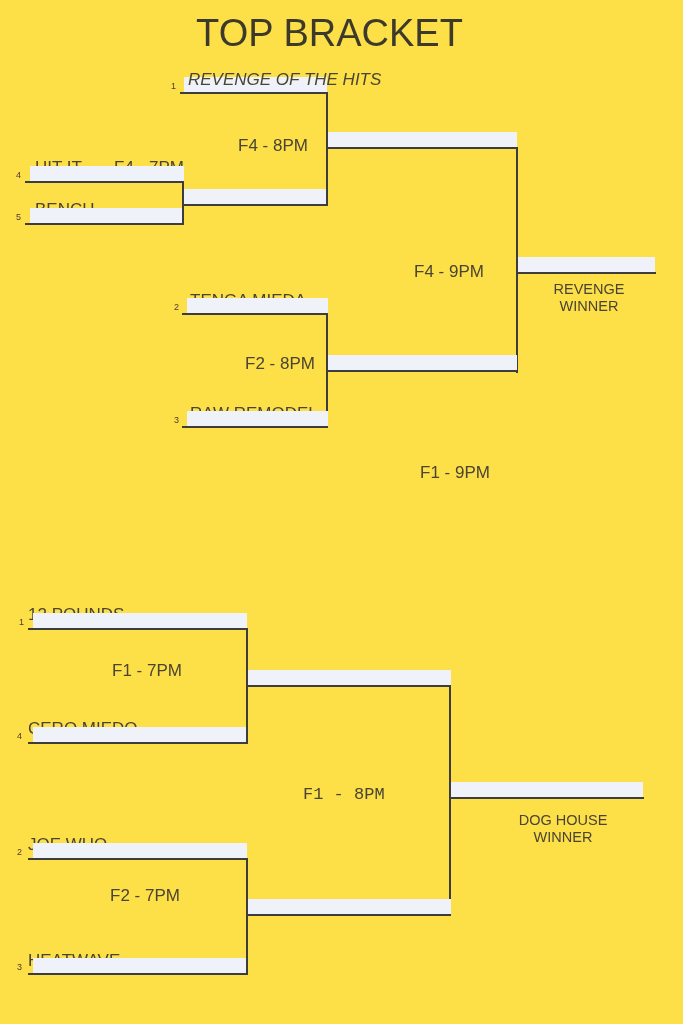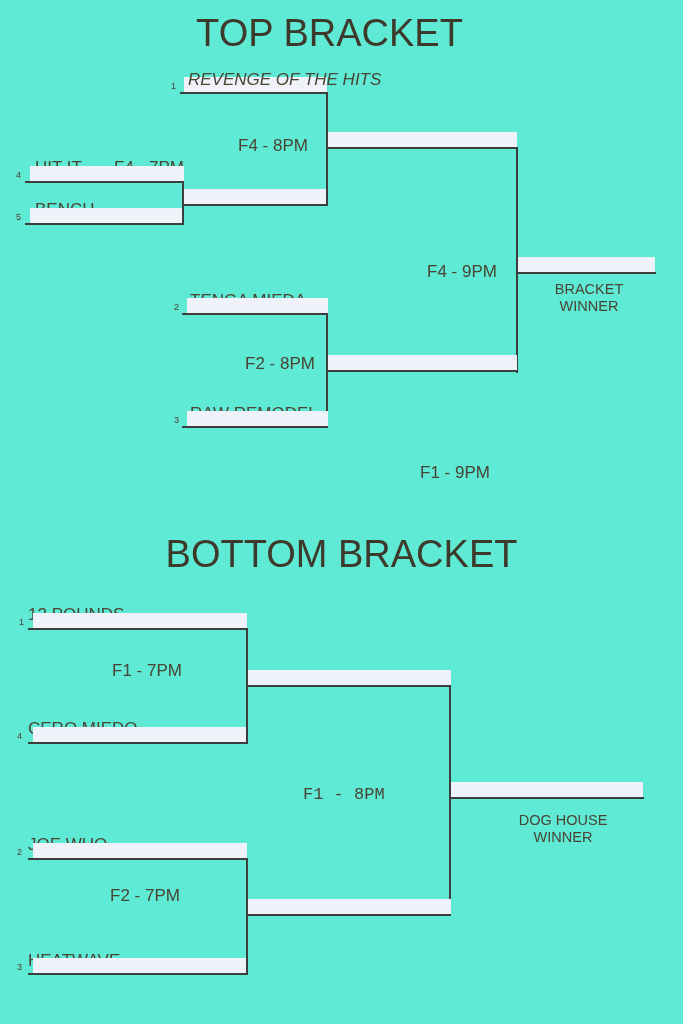--- a/index.html
+++ b/index.html
@@ -1,17 +1,17 @@
 <!DOCTYPE html>
 <html style="--line: #3d3d3d; --band: #eff2f9; --text: #4a4434; --title: #3e3a2b; --seed: #53382f;"><head>
 <meta charset="utf-8">
 <style>
   html,body{margin:0;padding:0;background:#ffffff;}
   #stage{
-    position:relative;width:683px;height:1024px;background:#5eead4;overflow:hidden;
+    position:relative;width:683px;height:1024px;background:#fde047;overflow:hidden;
     font-family:"Liberation Sans", sans-serif;
     color:var(--text,#4a4434);
   }
   .hl{position:absolute;height:2px;background:var(--line,#3d3d3d);}
   .vl{position:absolute;width:2px;background:var(--line,#3d3d3d);}
   .band{position:absolute;height:15px;background:var(--band,#eff2f9);}
   .title{position:absolute;left:0;width:683px;text-align:center;font-size:38px;
          color:var(--title,#3e3a2b);letter-spacing:0px;white-space:nowrap;}
   .team{position:absolute;font-size:17px;white-space:nowrap;color:var(--text,#4a4434);}
   .glabel{position:absolute;font-size:17px;white-space:nowrap;color:var(--text,#4a4434);}
@@ -48,44 +48,43 @@
   <div class="hl" style="left:25px;top:223px;width:159px;"></div>
   <div class="seed" style="left:16px;top:212px;">5</div>
 
   <div class="vl" style="left:182px;top:181px;height:44px;"></div>
   <div class="band" style="left:184px;top:189px;width:142px;"></div>
   <div class="hl" style="left:182px;top:204px;width:146px;"></div>
 
   <div class="vl" style="left:516px;top:147px;height:226px;"></div>
   <div class="band" style="left:518px;top:257px;width:137px;"></div>
   <div class="hl" style="left:516px;top:272px;width:140px;"></div>
-  <div class="glabel" style="left:427px;top:262px;">F4 - 9PM</div>
+  <div class="glabel" style="left:414px;top:262px;">F4 - 9PM</div>
   <div class="winner" style="left:529px;top:281px;">
-    <div>BRACKET</div>
+    <div>REVENGE</div>
     <div>WINNER</div>
   </div>
 
   <div class="team" style="left:190px;top:291px;">TENGA MIEDA</div>
   <div class="band" style="left:187px;top:298px;width:141px;"></div>
   <div class="hl" style="left:182px;top:313px;width:146px;"></div>
   <div class="seed" style="left:174px;top:302px;">2</div>
 
   <div class="glabel" style="left:245px;top:354px;">F2 - 8PM</div>
   <div class="vl" style="left:326px;top:313px;height:115px;"></div>
   <div class="band" style="left:328px;top:355px;width:189px;"></div>
   <div class="hl" style="left:326px;top:370px;width:191px;"></div>
 
   <div class="team" style="left:190px;top:404px;">RAW REMODEL</div>
   <div class="band" style="left:187px;top:411px;width:141px;"></div>
   <div class="hl" style="left:182px;top:426px;width:146px;"></div>
   <div class="seed" style="left:174px;top:415px;">3</div>
 
   <div class="allstar" style="left:420px;top:463px;">F1 - 9PM</div>
 
-  <div class="title" style="top:533px;">BOTTOM BRACKET</div>
 
   <div class="team" style="left:28px;top:605px;">12 POUNDS</div>
   <div class="band" style="left:33px;top:613px;width:214px;"></div>
   <div class="hl" style="left:28px;top:628px;width:220px;"></div>
   <div class="seed" style="left:19px;top:617px;">1</div>
 
   <div class="glabel" style="left:112px;top:661px;">F1 - 7PM</div>
 
   <div class="team" style="left:28px;top:719px;">CERO MIEDO</div>
   <div class="band" style="left:33px;top:727px;width:214px;"></div>

